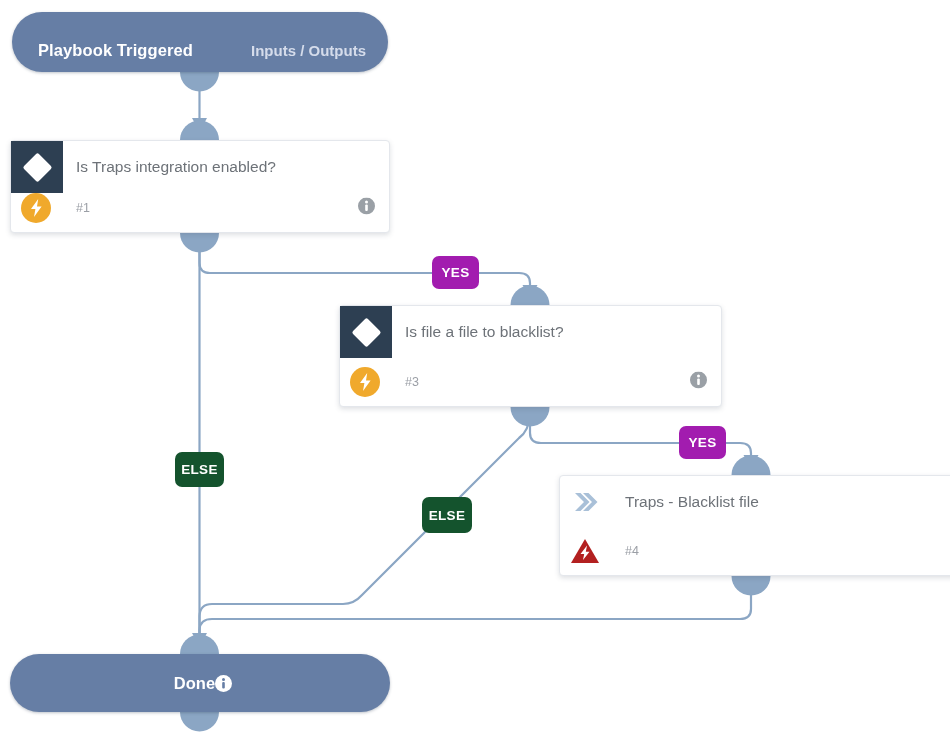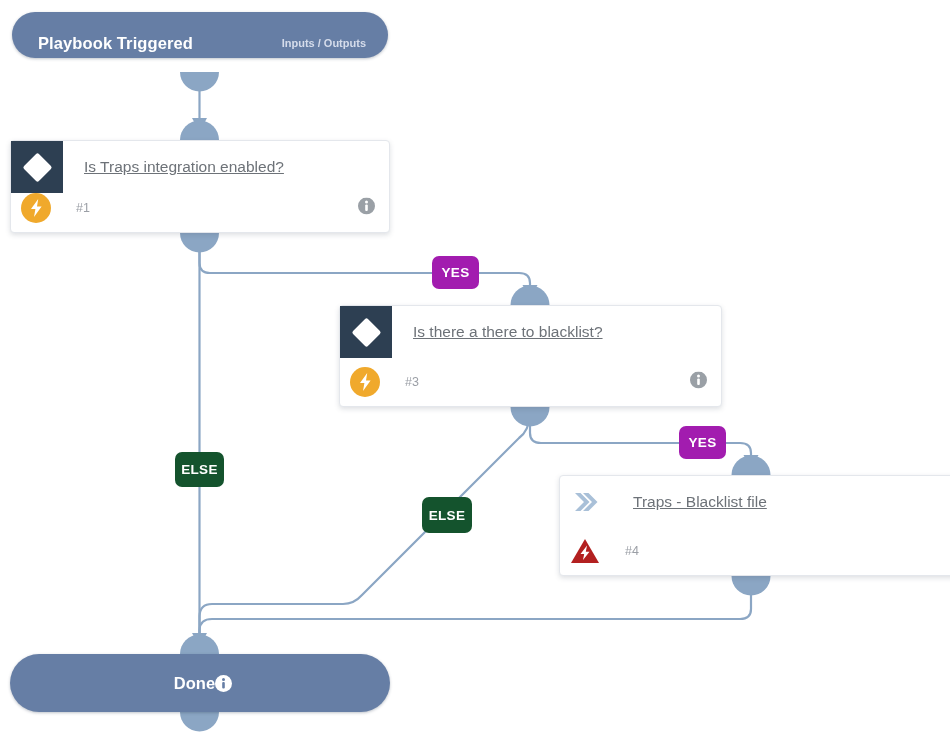--- a/index.html
+++ b/index.html
@@ -29,21 +29,21 @@
   }
   .pill-title{
     color:#ffffff;
     font-size:16.5px;
     font-weight:bold;
     letter-spacing:.1px;
     white-space:nowrap;
   }
   .pill-sub{
     color:#d5dceb;
-    font-size:11px;
+    font-size:15px;
     font-weight:bold;
     white-space:nowrap;
   }
 
   
   .card{
     background:#ffffff;
     border:1px solid #e4e7ec;
     border-radius:4px;
     box-shadow:0 2px 5px rgba(60,70,90,.17);
@@ -71,22 +71,21 @@
   }
   
   .chev-slot{
     width:52px;height:52px;flex:0 0 52px;
     display:flex;align-items:center;justify-content:center;
   }
   .card-title{
     color:#6d7278;
     font-size:15.5px;
     white-space:nowrap;
-    padding-left:21px;
-    text-decoration:underline;
+    padding-left:13px;
   }
   .badge-slot{
     width:52px;height:48px;flex:0 0 52px;
     display:flex;align-items:center;justify-content:center;
     position:relative;
   }
   .bolt-circle{
     width:30px;height:30px;border-radius:50%;
     background:#f0a92c;
     display:flex;align-items:center;justify-content:center;
@@ -159,21 +158,21 @@
       <path d="M 180 233 A 19.5 19.5 0 0 0 219 233 z"></path>
       <path d="M 510.5 305 A 19.5 19.5 0 0 1 549.5 305 z"></path>
       <path d="M 510.5 407 A 19.5 19.5 0 0 0 549.5 407 z"></path>
       <path d="M 731.5 475 A 19.5 19.5 0 0 1 770.5 475 z"></path>
       <path d="M 731.5 576 A 19.5 19.5 0 0 0 770.5 576 z"></path>
       <path d="M 180 654 A 19.5 19.5 0 0 1 219 654 z"></path>
       <path d="M 180 712 A 19.5 19.5 0 0 0 219 712 z"></path>
     </g>
   </svg>
 
-  <div class="node pill" style="left:12px;top:12px;width:376px;height:46px;padding:16px 22px 0 26px;justify-content:space-between;">
+  <div class="node pill" style="left:12px;top:12px;width:376px;height:60px;padding:16px 22px 0 26px;justify-content:space-between;">
     <span class="pill-title">Playbook Triggered</span>
     <span class="pill-sub">Inputs / Outputs</span>
   </div>
 
   <div class="node" style="left:10px;top:140px;width:380px;height:93px;">
     <div class="card" style="left:0;top:0;right:0;bottom:0;">
       <div class="card-top">
         <div class="sq-icon">
           <div class="diamond"></div>
         </div>
@@ -198,21 +197,21 @@
       </div>
     </div>
   </div>
 
   <div class="node" style="left:339px;top:305px;width:383px;height:102px;">
     <div class="card" style="left:0;top:0;right:0;bottom:0;">
       <div class="card-top">
         <div class="sq-icon">
           <div class="diamond"></div>
         </div>
-        <span class="card-title">Is there a there to blacklist?</span>
+        <span class="card-title">Is file a file to blacklist?</span>
       </div>
       <div class="card-bottom">
         <div class="badge-slot">
           <div class="bolt-circle">
             <svg width="15" height="18" viewBox="0 0 15 18">
               <path d="M9.2 0 L2 10 L6.4 10 L5 18 L12.6 7.6 L8 7.6 Z" fill="#ffffff"></path>
             </svg>
           </div>
         </div>
         <span class="card-num">#3</span>

